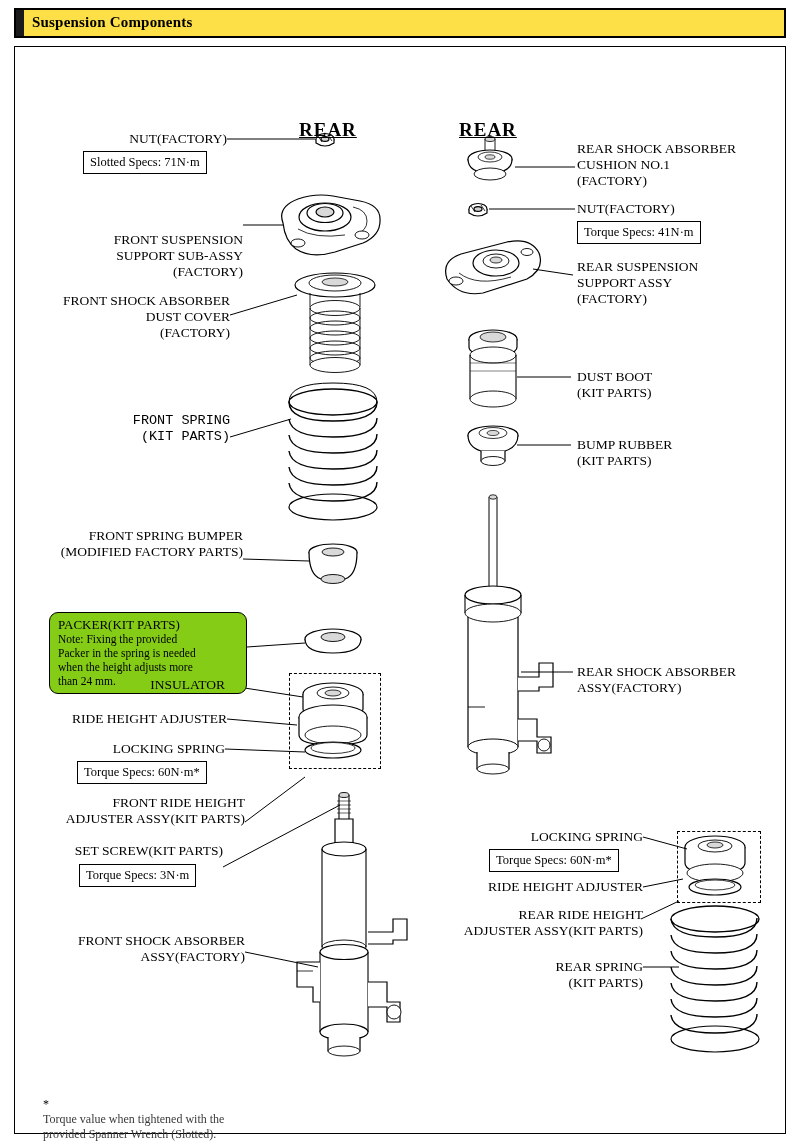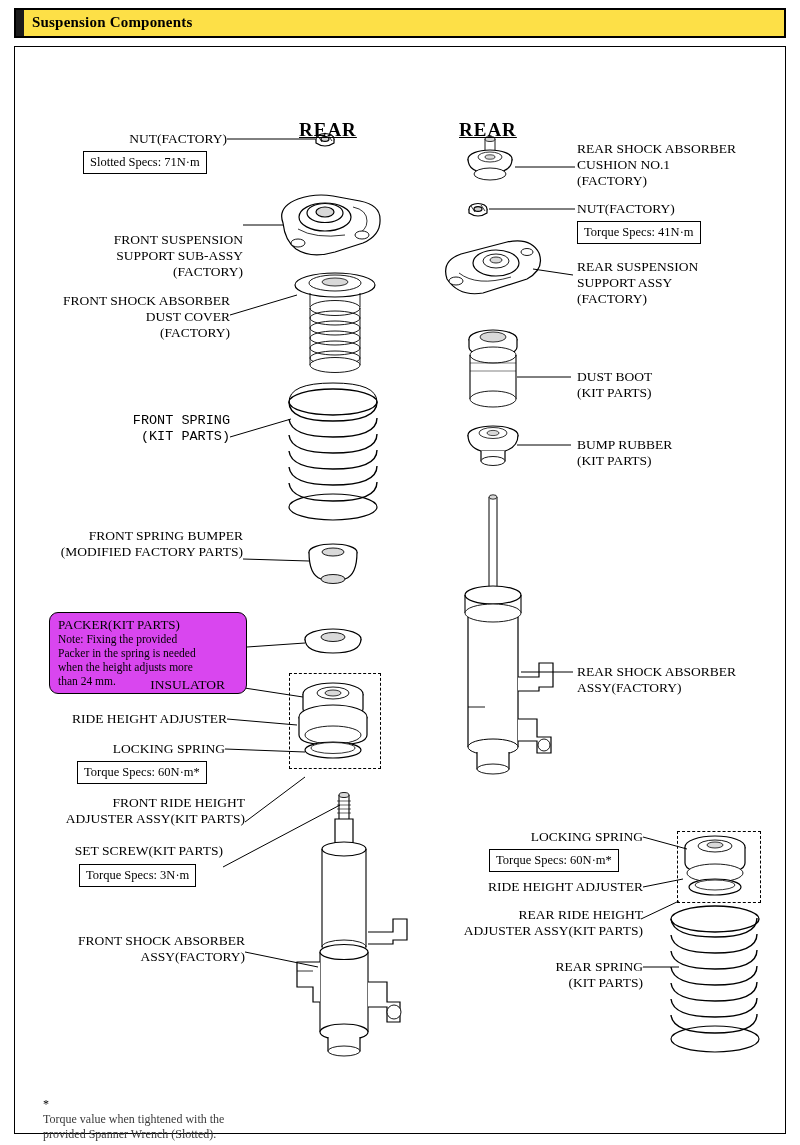--- a/index.html
+++ b/index.html
@@ -97,21 +97,21 @@
 
   
   #packer-box {
     position: absolute;
     left: 34px;
     top: 565px;
     width: 198px;
     height: 82px;
     border: 1px solid #000000;
     border-radius: 9px;
-    background: #d946ef;
+    background: #84cc16;
     box-sizing: border-box;
     padding: 5px 8px;
     font-size: 12px;
     line-height: 14px;
     font-family: "Liberation Serif", serif;
   }
   #packer-box .t1 { font-size: 13px; }
   #packer-box .t2 { font-size: 11.5px; }
 
   

